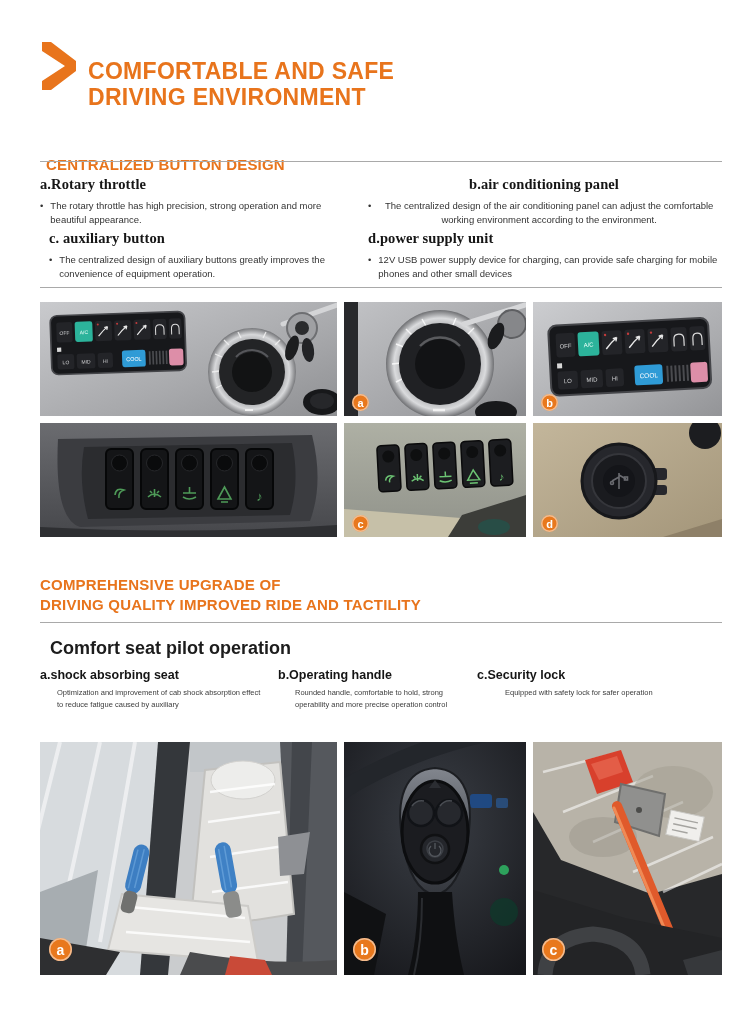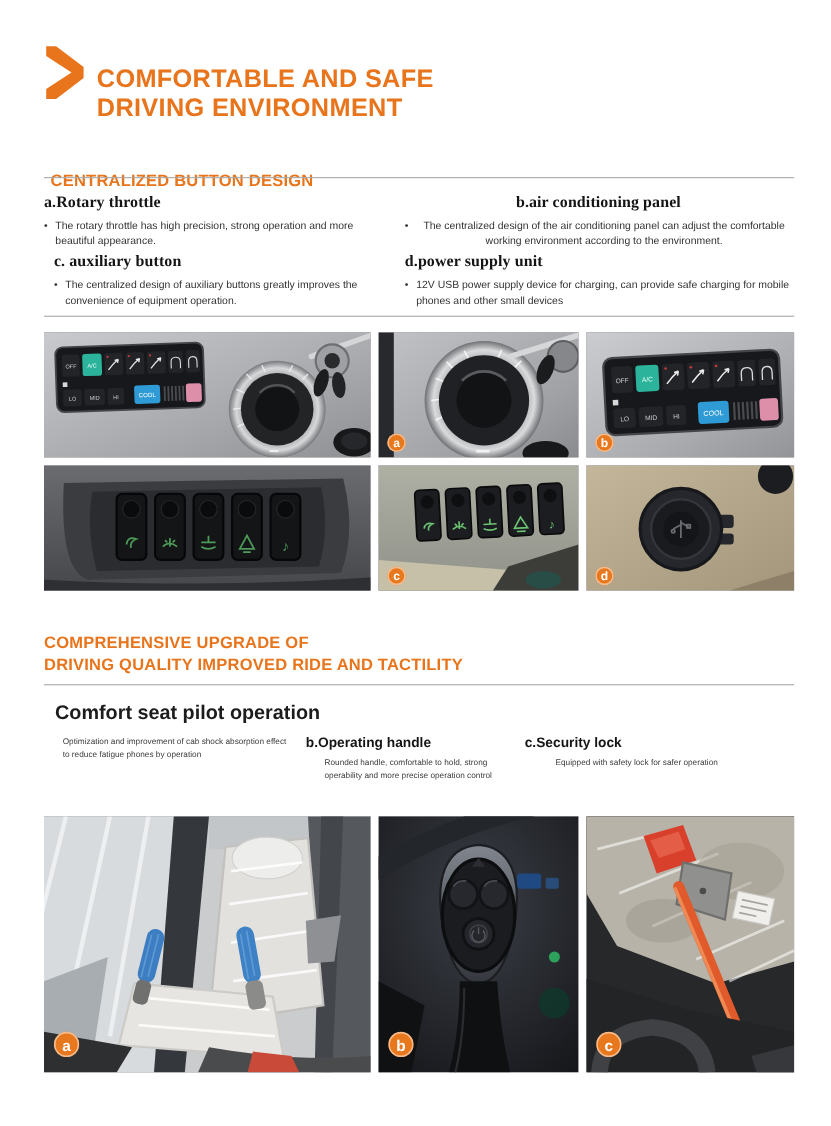--- a/index.html
+++ b/index.html
@@ -355,21 +355,22 @@
 </div>
 
 <div class="abs sec-head" style="left:40px; top:575px; line-height:20px;">
   <span>COMPREHENSIVE UPGRADE OF</span><br>
   <span>DRIVING QUALITY IMPROVED RIDE AND TACTILITY</span>
 </div>
 <div class="abs hr" style="top:622px;"></div>
 <div class="abs" style="left:50px; top:638px; font-size:18px; font-weight:bold; color:#1c1c1c;">Comfort seat pilot operation</div>
 
 <div class="abs sub" style="left:40px; top:668px; width:225px;">
-  <p>Optimization and improvement of cab shock absorption effect to reduce fatigue phones by operation</p>
+  <h4>a.shock absorbing seat</h4>
+  <p>Optimization and improvement of cab shock absorption effect to reduce fatigue caused by auxiliary</p>
 </div>
 <div class="abs sub" style="left:278px; top:668px; width:190px;">
   <h4>b.Operating handle</h4>
   <p>Rounded handle, comfortable to hold, strong operability and more precise operation control</p>
 </div>
 <div class="abs sub" style="left:477px; top:668px; width:230px;">
   <h4>c.Security lock</h4>
   <p style="margin-left:28px">Equipped with safety lock for safer operation</p>
 </div>
 

